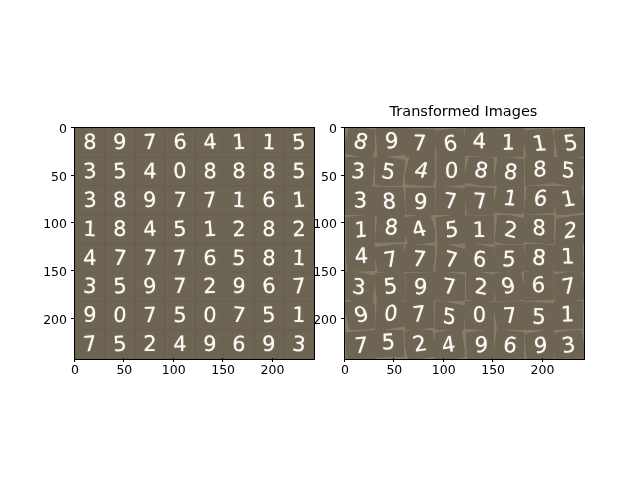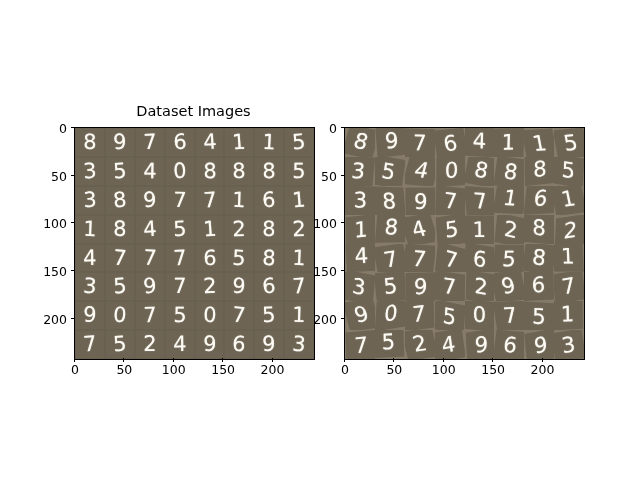--- a/index.html
+++ b/index.html
@@ -138,21 +138,20 @@
     color: #000000;
     white-space: nowrap;
   }
 </style>
 </head>
 <body>
 
 <div id="figure">
 
   <div class="axes" id="axes-left" style="left:74px; top:127px; width:239px; height:231px;">
-    <div class="axes-title">Dataset Images</div>
     <div class="plot-frame">
       <div class="img-grid" id="grid-left">
           <div class="cell" style="background: rgb(109, 100, 84);">
             <div class="glyph" style="color: rgb(253, 251, 243); transform: rotate(-0.25deg);">8</div>
           </div>
           <div class="cell" style="background: rgb(109, 100, 84);">
             <div class="glyph" style="color: rgb(253, 251, 243); transform: rotate(-2.75deg);">9</div>
           </div>
           <div class="cell" style="background: rgb(109, 100, 84);">
             <div class="glyph" style="color: rgb(253, 251, 243); transform: rotate(-1.91deg);">7</div>
@@ -370,20 +369,21 @@
         <div class="tick-y" style="top: 143.182px;">
           <span class="lbl">150</span>
         </div>
         <div class="tick-y" style="top: 190.909px;">
           <span class="lbl">200</span>
         </div>
       </div>
   </div>
 
   <div class="axes" id="axes-right" style="left:344px; top:127px; width:239px; height:231px;">
+    <div class="axes-title">Transformed Images</div>
     <div class="plot-frame">
       <div class="img-grid" id="grid-right">
           <div class="cell tf" style="background: rgb(109, 100, 84);">
             <div class="wedge" style="background: rgb(133, 123, 104);"></div>
             <div class="inner" style="background: rgb(109, 100, 84); transform: translate(0.92px, -0.53px) rotate(9.28deg) skew(-6.74deg, 3.16deg) scale(1.02);">
               <div class="glyph" style="color: rgb(253, 251, 243);">8</div>
             </div>
           </div>
           <div class="cell tf" style="background: rgb(109, 100, 84);">
             <div class="wedge" style="background: rgb(133, 123, 104);"></div>

